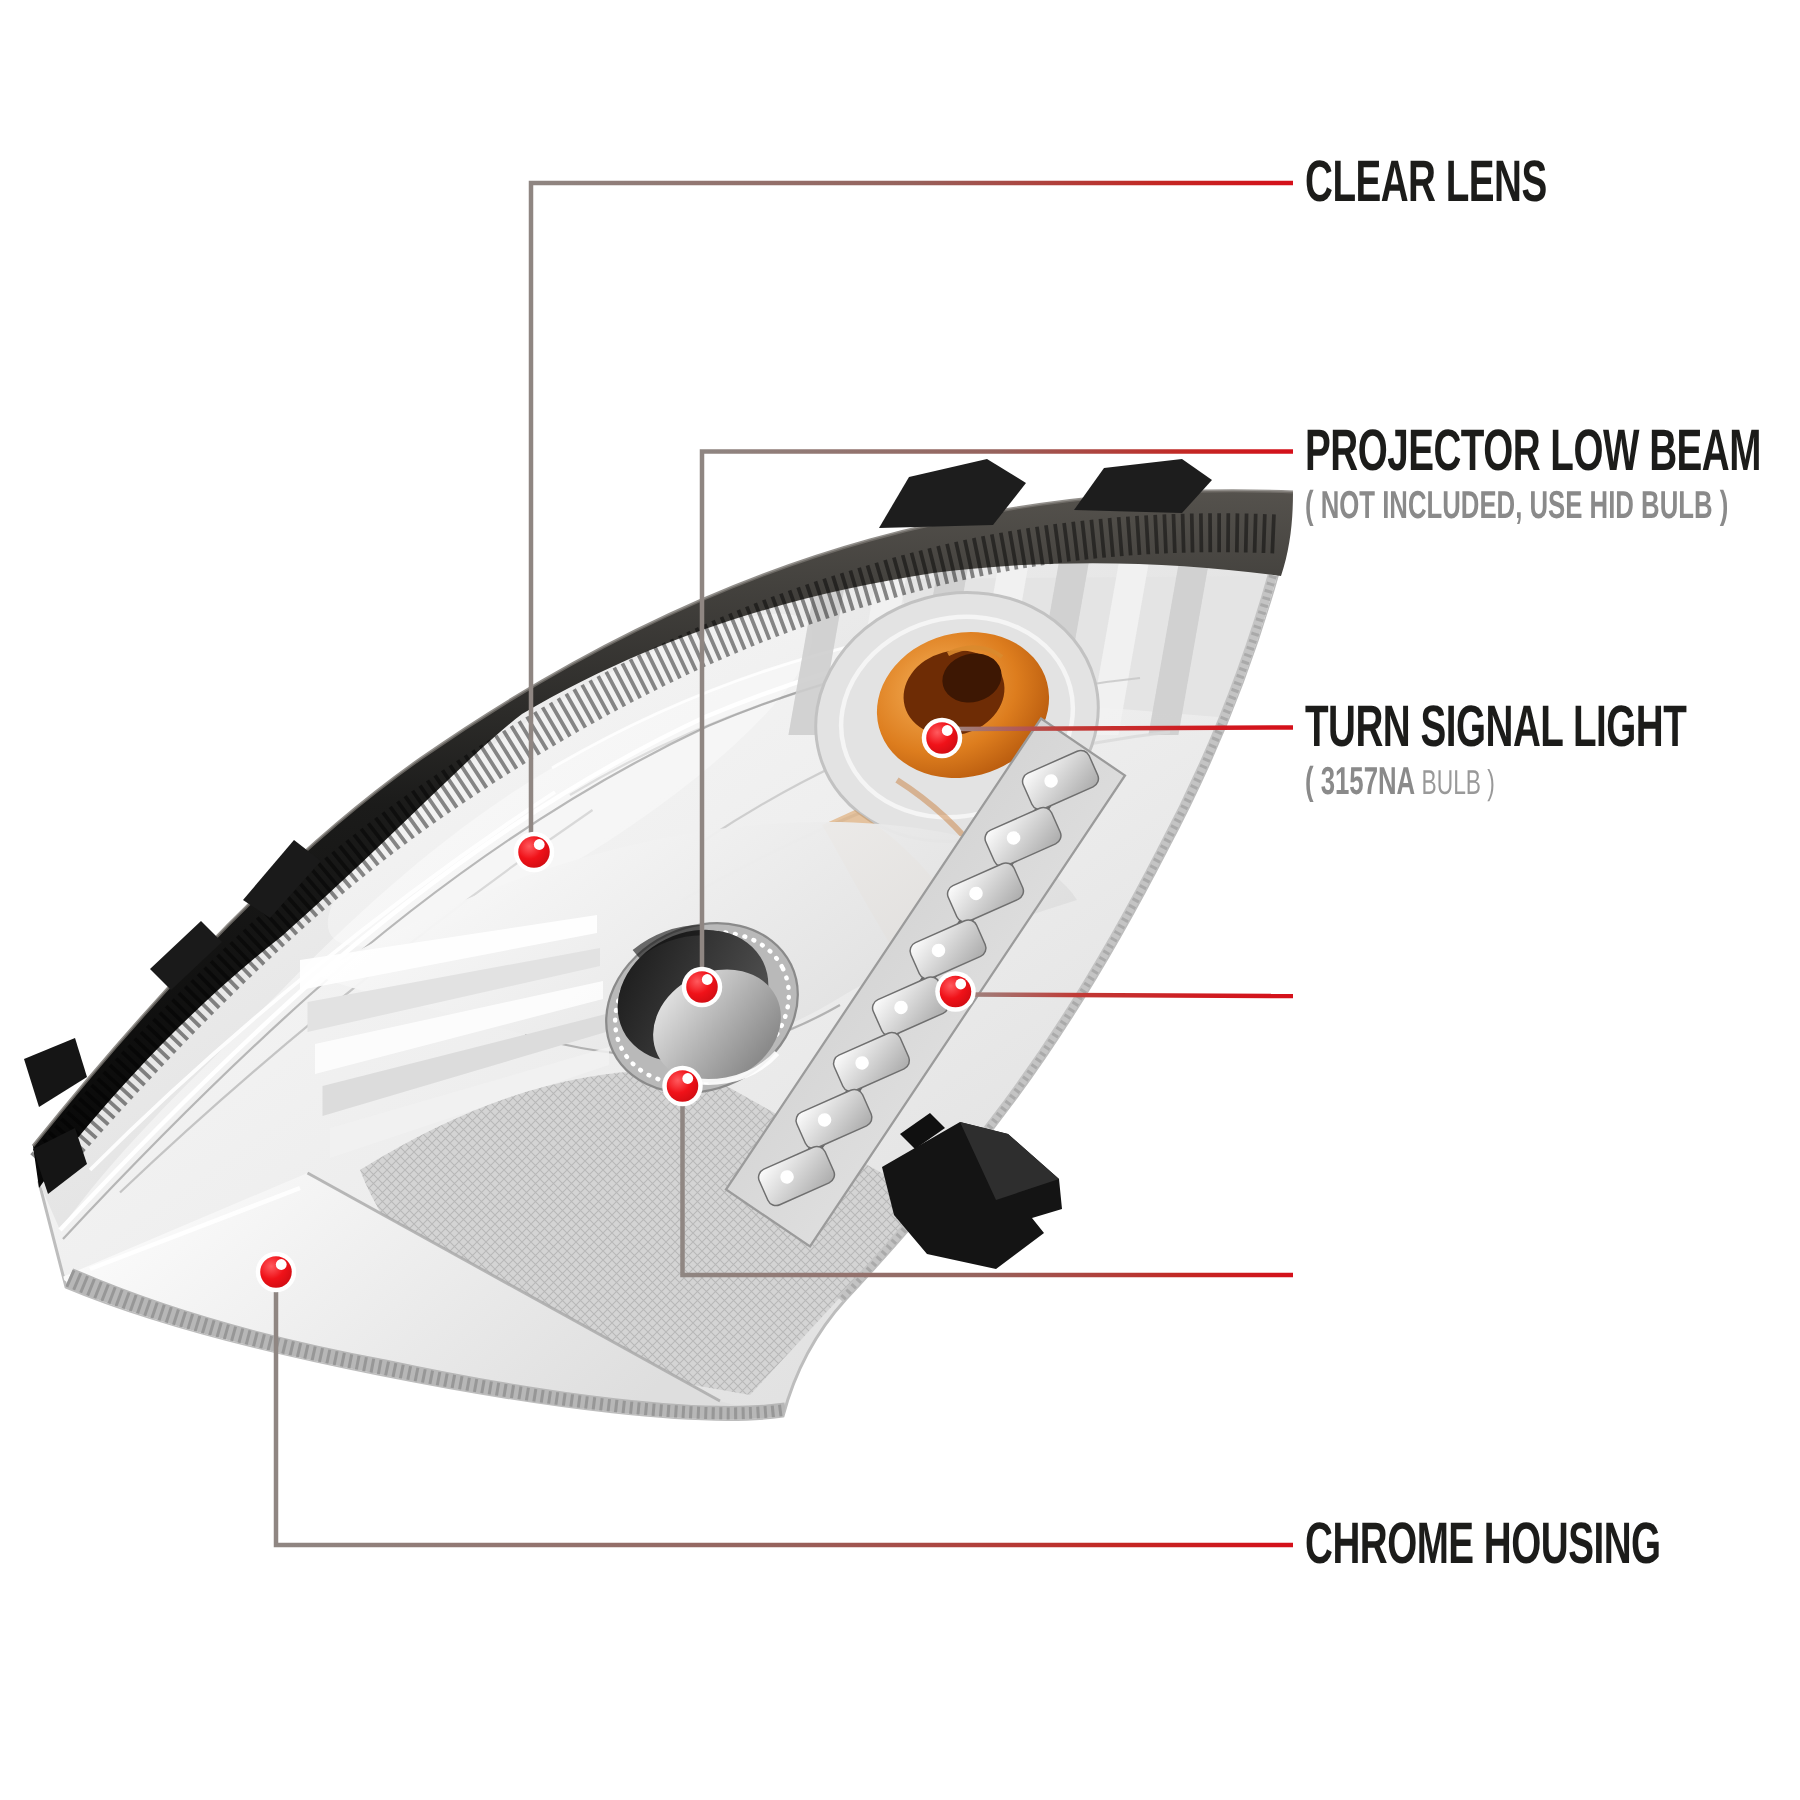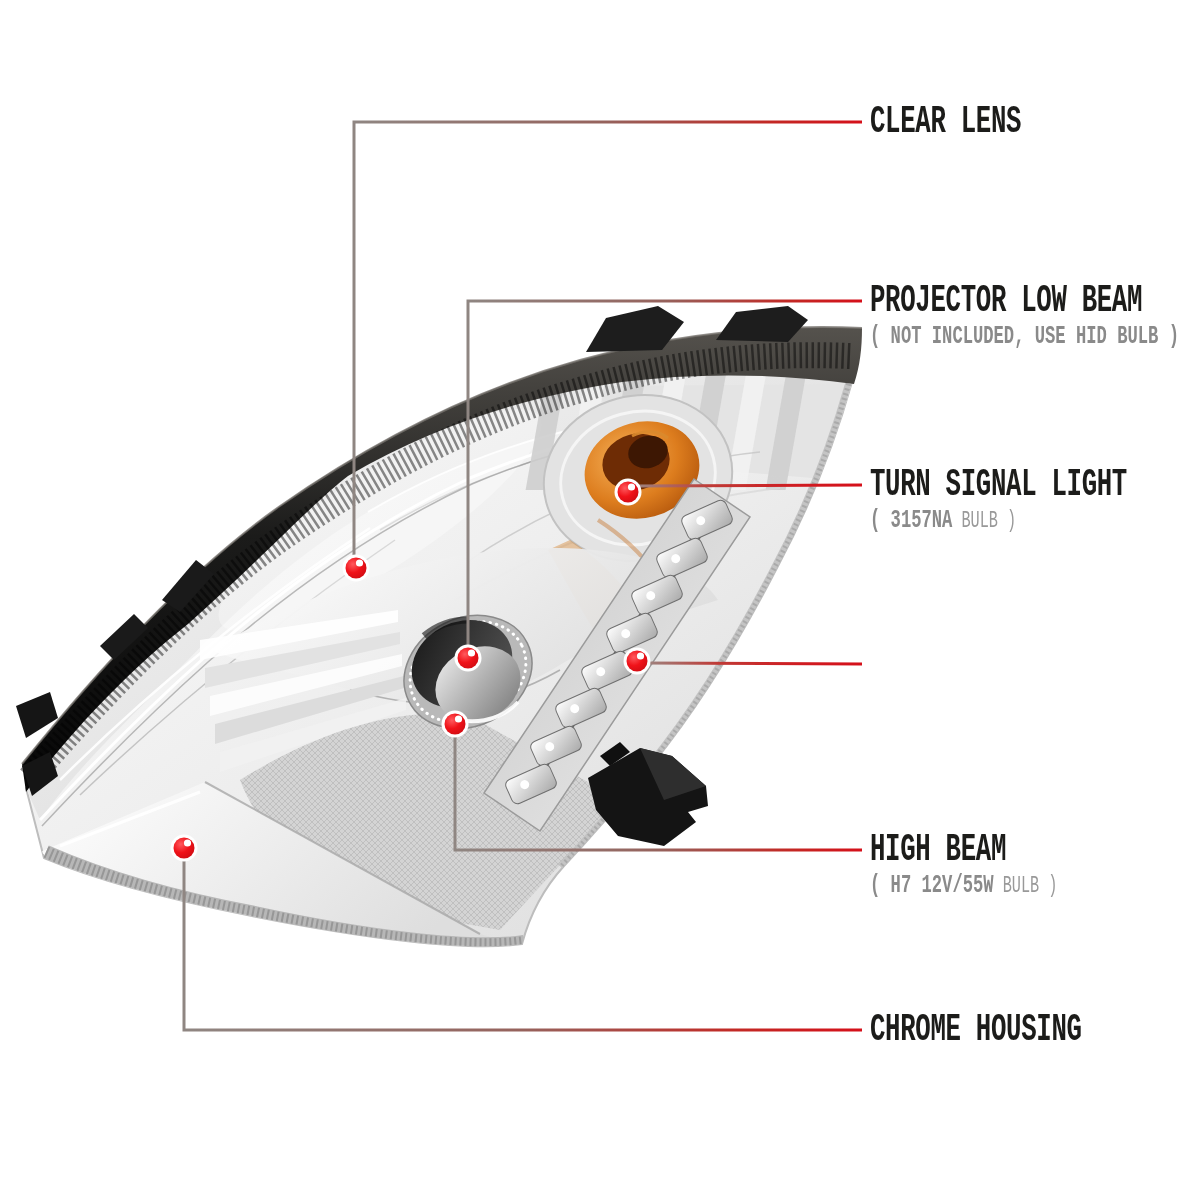--- a/index.html
+++ b/index.html
@@ -1,18 +1,18 @@
 <!DOCTYPE html>
 <html lang="en"><head>
 <meta charset="utf-8">
 <style>
   html,body{margin:0;padding:0;background:#ffffff;}
   #canvas{
     position:relative;width:1200px;height:1200px;background:#ffffff;
-    overflow:hidden;font-family:Liberation Mono, monospace;
+    overflow:hidden;font-family:Liberation Sans, sans-serif;
   }
   #artwork,#callout-lines{position:absolute;left:0;top:0;}
   .callout{position:absolute;left:870px;}
   .co-main{
     display:inline-block;white-space:nowrap;
     font-weight:700;font-size:39px;line-height:40px;color:#1c1c1a;
     letter-spacing:-0.5px;transform:scaleX(0.66);transform-origin:0 50%;
   }
   .co-sub{
     display:block;white-space:nowrap;margin-top:1px;
@@ -319,22 +319,18 @@
     <span class="co-main">PROJECTOR LOW BEAM</span>
     <span class="co-sub"><span class="seg-strong">( NOT INCLUDED, USE HID BULB )</span></span>
   </div>
 
   <div class="callout" style="top:465px">
     <span class="co-main">TURN SIGNAL LIGHT</span>
     <span class="co-sub"><span class="seg-strong">( 3157NA</span><span class="seg-light"> BULB )</span></span>
   </div>
 
 
-  <div class="callout" style="top:830px">
-    <span class="co-main">HIGH BEAM</span>
-    <span class="co-sub"><span class="seg-strong">( H7  12V/55W</span><span class="seg-light"> BULB )</span></span>
-  </div>
 
   <div class="callout" style="top:1010px">
     <span class="co-main">CHROME HOUSING</span>
   </div>
 
 </div>
 
 </body></html>

